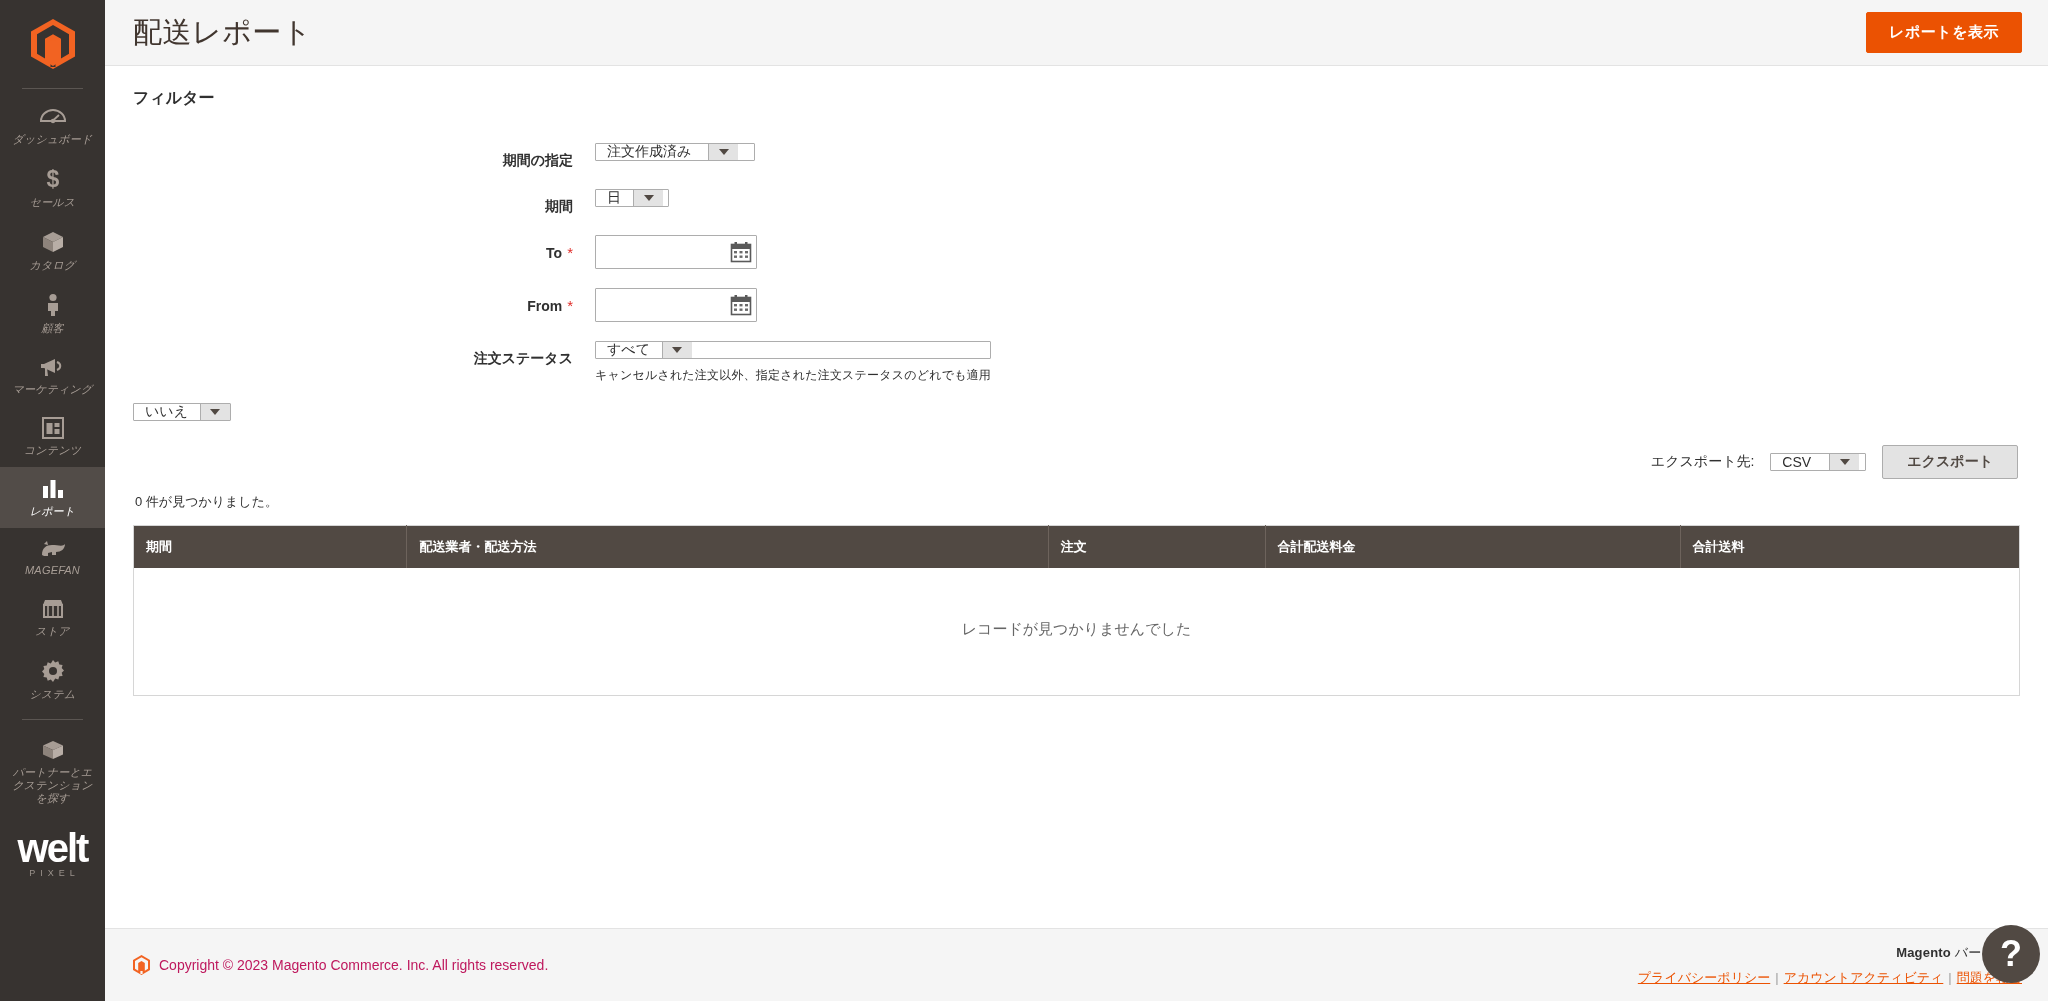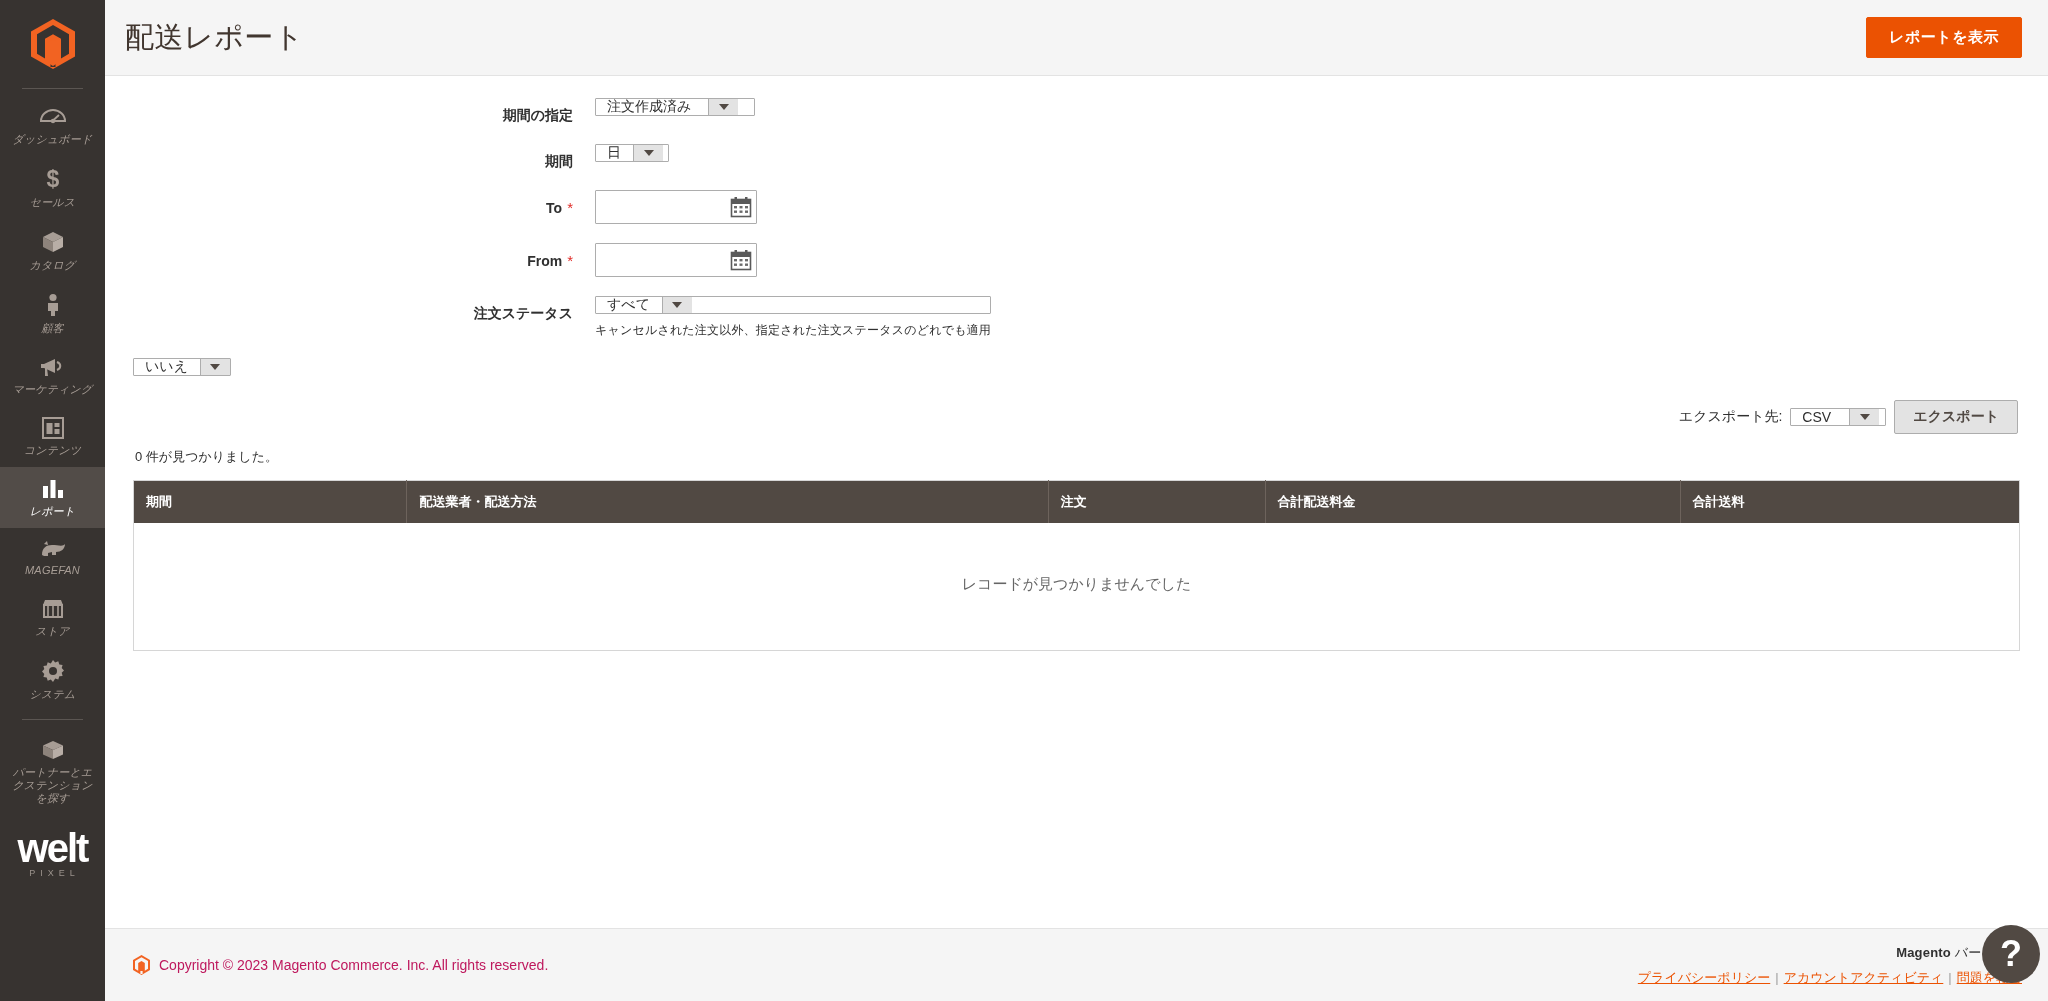--- a/index.html
+++ b/index.html
@@ -69,25 +69,25 @@
   }
 
   
   .main {
     flex: 1;
     position: relative;
     background: #ffffff;
     overflow: hidden;
   }
   .page-header {
-    height: 76px;
+    height: 66px;
     background: #f5f5f5;
     border-bottom: 1px solid #e3e3e3;
     display: flex; align-items: center; justify-content: space-between;
-    padding: 0 26px 0 20px;
+    padding: 0 26px 0 28px;
   }
   .page-title {
     font-size: 29px;
     color: #41362f;
     font-weight: normal;
     letter-spacing: .5px;
   }
   .btn-primary {
     background: #eb5202;
     color: #ffffff;
@@ -181,32 +181,32 @@
   }
   .field-note {
     font-size: 12px; color: #303030;
     margin-top: 8px;
     letter-spacing: .2px;
   }
 
   
   .export-bar {
     display: flex; align-items: center; justify-content: flex-end;
-    gap: 8px;
+    gap: 16px;
     margin-top: 24px;
     padding-right: 2px;
   }
   .export-label { font-size: 14px; color: #303030; font-weight: normal; }
   .btn-secondary {
     background: #e3e3e3;
     border: 1px solid #adadad;
     border-radius: 2px;
     font-size: 14px; font-weight: bold; color: #514943;
     height: 34px;
-    padding: 0 18px;
+    padding: 0 24px;
     cursor: pointer;
     font-family: "Liberation Sans", sans-serif;
   }
 
   .records-count {
     font-size: 13px; color: #303030;
     margin: 14px 0 14px 2px;
   }
 
   .data-table {
@@ -418,20 +418,21 @@
   </nav>
 
   <div class="main">
 
     <div class="page-header">
       <h1 class="page-title">配送レポート</h1>
       <button class="btn-primary">レポートを表示</button>
     </div>
 
     <div class="content">
+      <div class="section-title">フィルター</div>
 
       <div class="form-row">
         <div class="form-label">期間の指定</div>
         <div class="field-col">
           <div class="select-shell sel-w-period">
             <span class="sel-value">注文作成済み</span>
             <span class="sel-arrow">
                 <span class="caret"></span>
               </span>
           </div>

